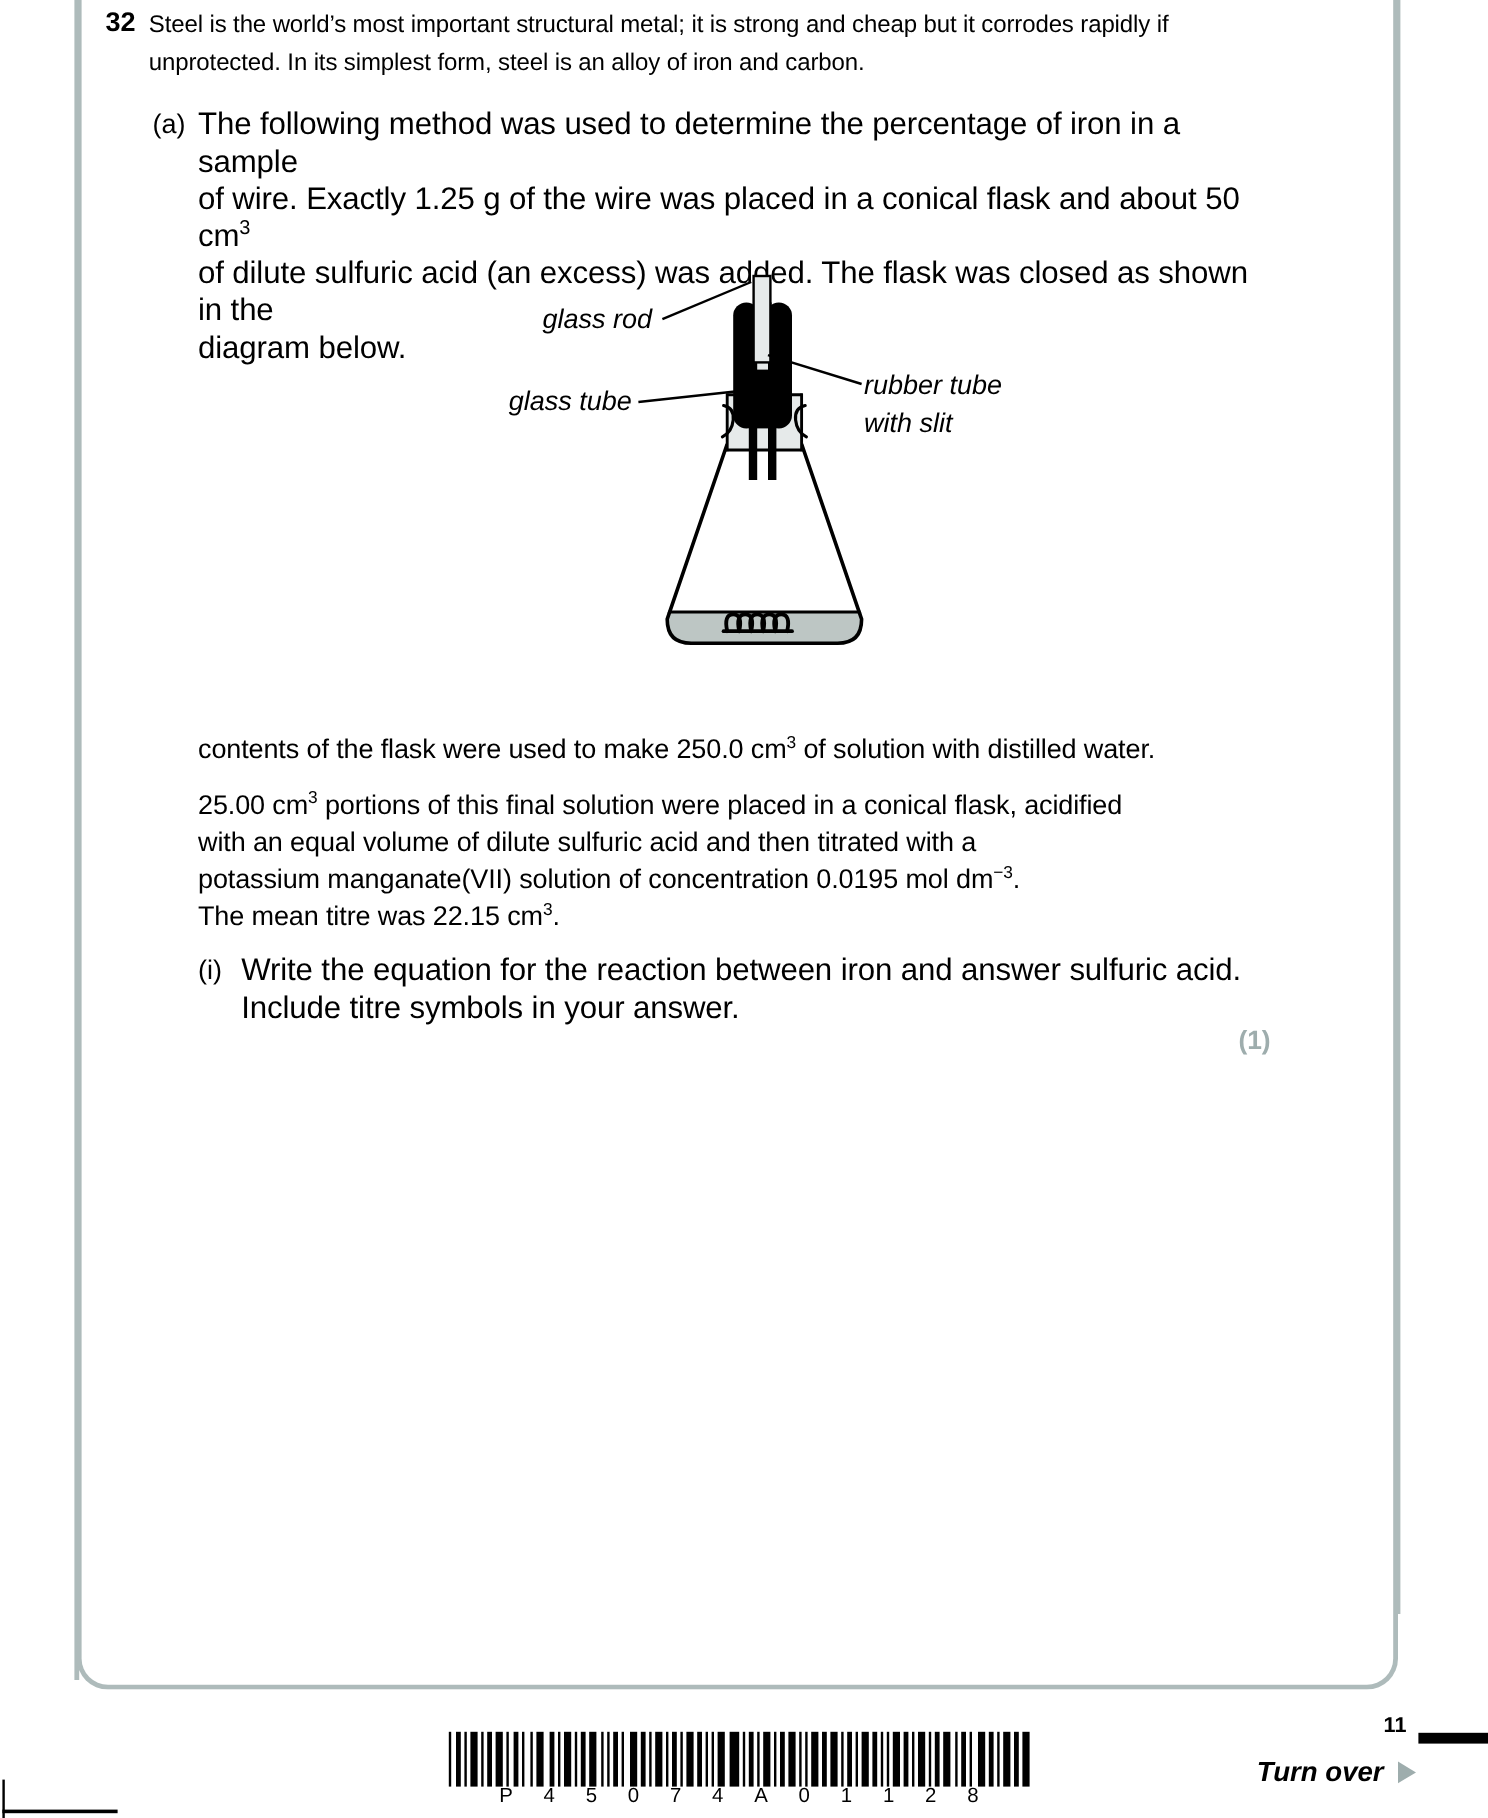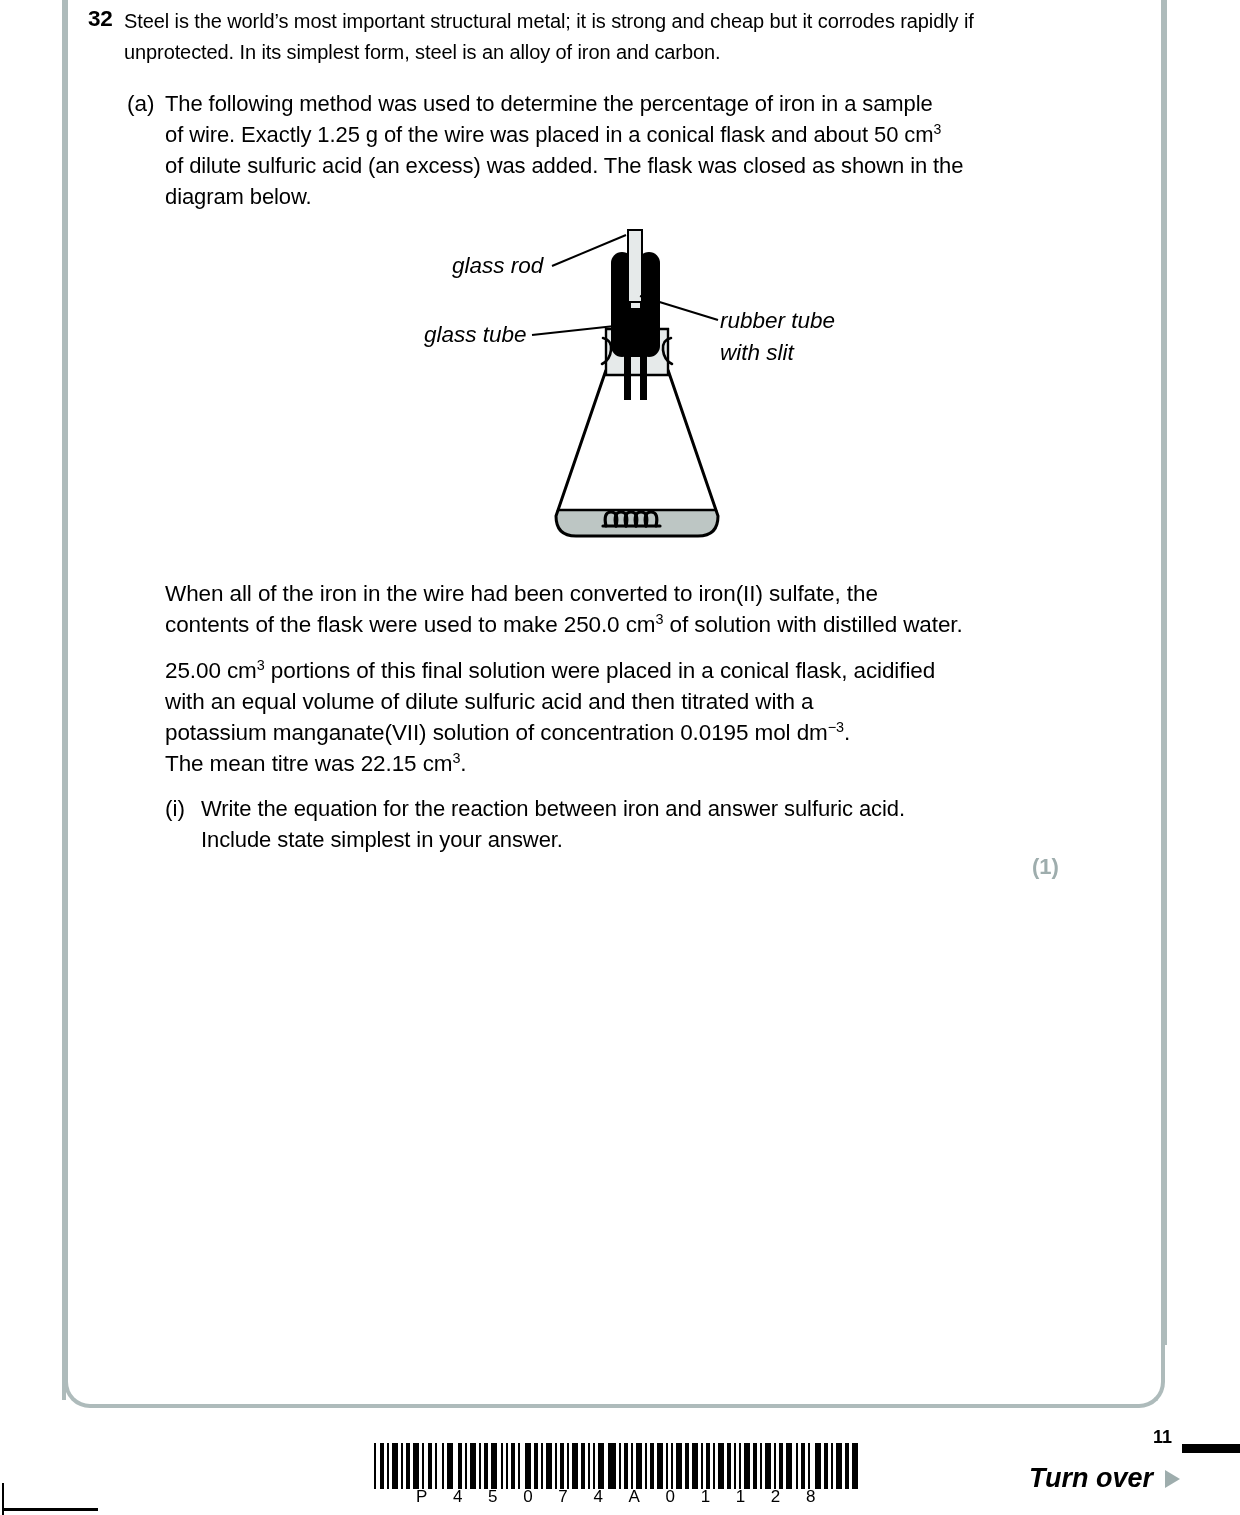--- a/index.html
+++ b/index.html
@@ -53,21 +53,21 @@
     font-size: 20px; line-height: 31px;
     letter-spacing: -0.1px;
   }
 
   .part-label {
     position: absolute;
     font-size: 22.5px; line-height: 31px;
   }
   .part-body {
     position: absolute;
-    font-size: 22px; line-height: 31px;
+    font-size: 26px; line-height: 31px;
     letter-spacing: -0.1px;
   }
 
   .para {
     position: absolute;
     left: 165px;
     width: 880px;
     font-size: 22.5px; line-height: 31px;
     letter-spacing: -0.1px;
   }
@@ -111,21 +111,21 @@
   }
   .pageno {
     position: absolute;
     right: 68px; top: 1427px;
     font-size: 18px; font-weight: bold;
   }
   .turnover {
     position: absolute;
     right: 60px; top: 1463px;
     display: flex; align-items: center; gap: 12px;
-    font-size: 27px; font-weight: bold; font-style: italic;
+    font-size: 23px; font-weight: bold; font-style: italic;
   }
   .turn-arrow {
     width: 0; height: 0;
     border-left: 15px solid #9eadad;
     border-top: 9px solid transparent;
     border-bottom: 9px solid transparent;
   }
   .corner-black-bar {
     position: absolute;
     right: 0px; top: 1444px;
@@ -209,35 +209,35 @@
       <line x1="240" y1="86" x2="318" y2="110" stroke="#000" stroke-width="2"></line>
 
       <text class="lbl" x="52" y="63">glass rod</text>
       <text class="lbl" x="24" y="132">glass tube</text>
       <text class="lbl" x="320" y="118">rubber tube</text>
       <text class="lbl" x="320" y="150">with slit</text>
     </svg>
   </div>
 
   <div class="para" style="top:578px;">
-    <span>When all of the iron in the wire had been converted to iron(II) sulfate, the</span><br>
+    <br>
     <span>contents of the flask were used to make 250.0 cm</span><sup>3</sup><span> of solution with distilled water.</span>
   </div>
 
   <div class="para" style="top:655px;">
     <span>25.00 cm</span><sup>3</sup><span> portions of this final solution were placed in a conical flask, acidified</span><br>
     <span>with an equal volume of dilute sulfuric acid and then titrated with a</span><br>
     <span>potassium manganate(VII) solution of concentration 0.0195 mol dm</span><sup>−3</sup><span>.</span><br>
     <span>The mean titre was 22.15 cm</span><sup>3</sup><span>.</span>
   </div>
 
   <div class="part-label" style="left:165px; top:793px;">(i)</div>
   <div class="part-body" style="left:201px; top:793px; width:860px;">
     <span>Write the equation for the reaction between iron and answer sulfuric acid.</span><br>
-    <span>Include state simplest in your answer.</span>
+    <span>Include titre symbols in your answer.</span>
   </div>
   <div class="marks" style="left:1032px; top:854px;">(1)</div>
 
   <svg class="barcode" viewBox="0 0 488 46" preserveAspectRatio="none">
     <g fill="#000">
       <rect x="2" y="0" width="2" height="46"></rect>
         <rect x="8" y="0" width="4" height="46"></rect>
       <rect x="15" y="0" width="2" height="46"></rect>
         <rect x="20" y="0" width="6" height="46"></rect>
       <rect x="29" y="0" width="2" height="46"></rect>

